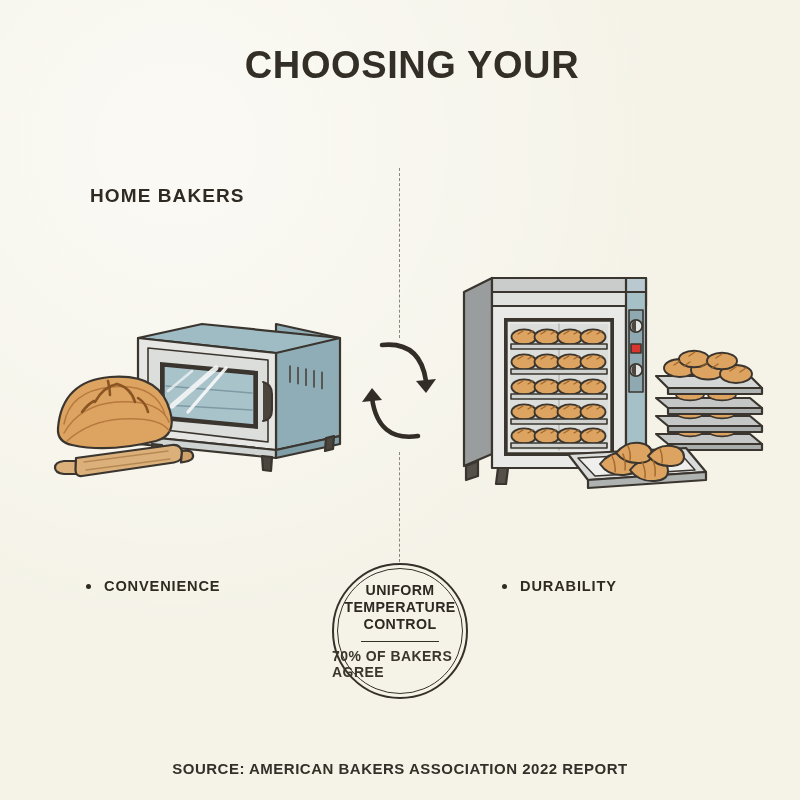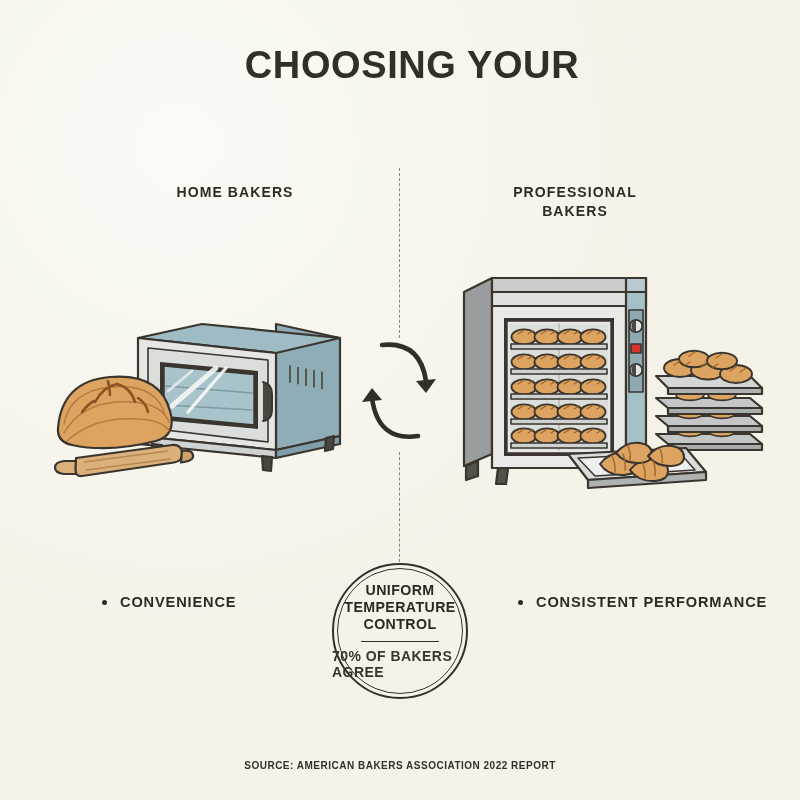--- a/index.html
+++ b/index.html
@@ -38,25 +38,25 @@
     letter-spacing: 0.6px;
     line-height: 1.12;
     color: #332f26;
     text-transform: uppercase;
     margin-left: 24px;
   }
 
   
   .col-heading {
     position: absolute;
-    font-size: 14px;
+    font-size: 19px;
     font-weight: bold;
     letter-spacing: 1.1px;
     line-height: 1.35;
-    text-align: center;
+    text-align: left;
     color: #2f2b23;
     text-transform: uppercase;
   }
   #heading-home { top: 183px; left: 90px; width: 290px; }
   #heading-pro  { top: 183px; left: 430px; width: 290px; }
 
   
   .divider {
     position: absolute;
     left: 399px;
@@ -69,21 +69,21 @@
   
   .stage { position: absolute; }
   #stage-home { left: 40px; top: 278px; width: 330px; height: 215px; }
   #stage-pro  { left: 450px; top: 258px; width: 340px; height: 240px; }
   #stage-arrows { left: 348px; top: 336px; width: 104px; height: 110px; }
 
   
   .bullets {
     position: absolute;
     list-style: none;
-    margin: 16px;
+    margin: 0;
     padding: 0;
   }
   #bullets-home { left: 84px; top: 578px; width: 250px; }
   #bullets-pro  { left: 500px; top: 578px; width: 270px; }
   .bullets li {
     font-size: 14.6px;
     font-weight: bold;
     letter-spacing: 0.85px;
     color: #2f2b23;
     margin-bottom: 14px;
@@ -153,41 +153,37 @@
     text-transform: uppercase;
   }
 
   
   #source {
     position: absolute;
     left: 0;
     top: 760px;
     width: 800px;
     text-align: center;
-    font-size: 10px;
+    font-size: 15px;
     font-weight: bold;
     letter-spacing: 0.5px;
     color: #33302a;
     text-transform: uppercase;
   }
 </style>
 </head>
 <body>
 
 <div id="infographic">
 
   <div class="title-block">
     <div class="title-line">CHOOSING YOUR</div>
   </div>
 
   <div class="col-heading" id="heading-home">HOME BAKERS</div>
-  <div class="col-heading" id="heading-pro">
-    <div>PROFESSIONAL</div>
-    <div>BAKERS</div>
-  </div>
 
   <div class="divider" id="divider-top"></div>
   <div class="divider" id="divider-bottom"></div>
 
   <div class="stage" id="stage-home">
     <svg width="330" height="215" viewBox="0 0 330 215" xmlns="http://www.w3.org/2000/svg">
       <g stroke="#3a352e" stroke-width="2.2" stroke-linejoin="round" stroke-linecap="round">
 
         <path d="M236 46 L300 60 L300 158 L236 172 Z" fill="#8fadb7"></path>
 
@@ -473,21 +469,21 @@
         </g>
       </g>
     </svg>
   </div>
 
   <ul class="bullets" id="bullets-home">
     <li>CONVENIENCE</li>
   </ul>
 
   <ul class="bullets" id="bullets-pro">
-    <li>CONSISTENT PERFORMANCE</li>
+    <li>DURABILITY</li>
   </ul>
 
   <div id="badge">
     <div class="badge-ring-outer"></div>
     <div class="badge-ring-inner"></div>
     <div class="badge-content">
       <div class="badge-title">UNIFORM</div>
       <div class="badge-title">TEMPERATURE</div>
       <div class="badge-title">CONTROL</div>
       <div class="badge-rule"></div>

